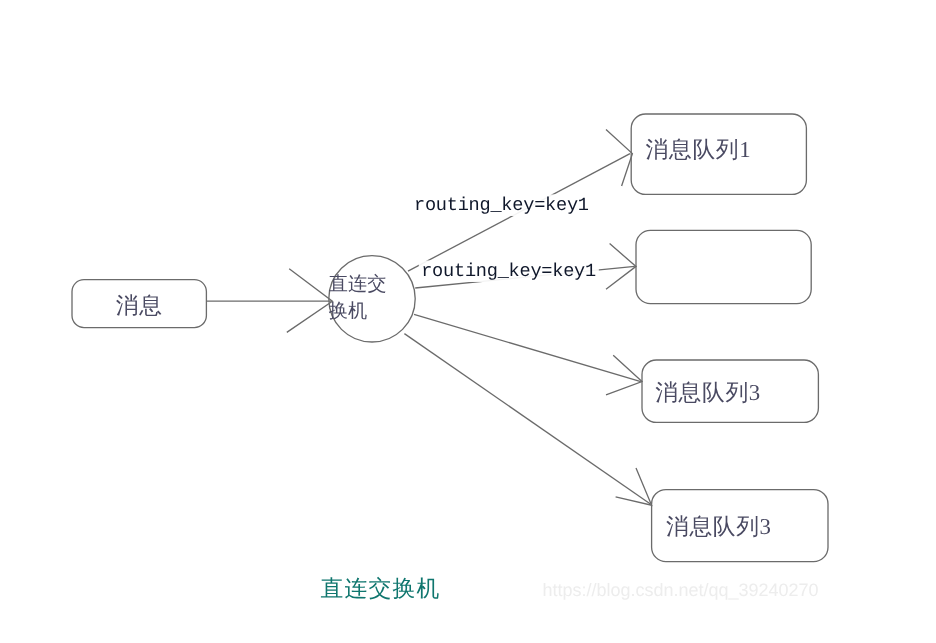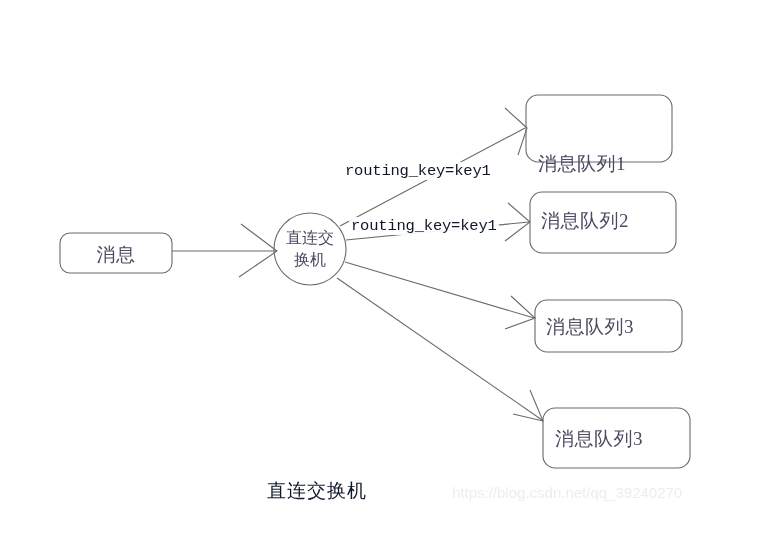--- a/index.html
+++ b/index.html
@@ -32,36 +32,35 @@
     white-space: nowrap;
     pointer-events: none;
   }
   .box-label {
     font-size: 19px;
     letter-spacing: 0.5px;
   }
   .circle-label {
     font-size: 16px;
     line-height: 20px;
-    text-align: center;
     width: 72px;
   }
   .edge-label {
     position: absolute;
     color: #0f172a;
     font-family: "Liberation Mono", "DejaVu Sans Mono", monospace;
     font-size: 15.5px;
     letter-spacing: -0.2px;
     white-space: nowrap;
     background: rgba(255,255,255,0.92);
     padding: 0 2px;
   }
   .caption {
     position: absolute;
-    color: #0f172a;
+    color: #0f766e;
     font-family: Liberation Serif, serif;
     font-size: 19px;
     letter-spacing: 1px;
     white-space: nowrap;
   }
   .watermark {
     position: absolute;
     color: #ededed;
     font-family: "Liberation Sans", "DejaVu Sans", sans-serif;
     font-size: 15px;
@@ -99,22 +98,21 @@
 
     <line x1="337" y1="278" x2="542" y2="420" stroke="#6b6b6b" stroke-width="1.1"></line>
     <path d="M 530 390 L 543 421 L 513 414" fill="none" stroke="#6b6b6b" stroke-width="1.1"></path>
   </svg>
 
   <div class="node-label box-label" style="left:60px; top:242px; width:112px; text-align:center;">消息</div>
 
   <div class="node-label circle-label" style="left:274px; top:228px;">直连交</div>
   <div class="node-label circle-label" style="left:274px; top:250px;">换机</div>
 
-  <div class="node-label box-label" style="left:538px; top:112px;margin-top:39px;">消息队列1</div>
-  <div class="node-label box-label" style="left:541px; top:208px;">消息队列2</div>
+  <div class="node-label box-label" style="left:538px; top:112px;">消息队列1</div>
   <div class="node-label box-label" style="left:546px; top:314px;">消息队列3</div>
   <div class="node-label box-label" style="left:555px; top:426px;">消息队列3</div>
 
   <div class="edge-label" style="left:343px; top:162px;">routing_key=key1</div>
   <div class="edge-label" style="left:349px; top:217px;">routing_key=key1</div>
 
   <div class="caption" style="left:267px; top:478px;">直连交换机</div>
 
   <div class="watermark" style="left:452px; top:484px;">https://blog.csdn.net/qq_39240270</div>
 

